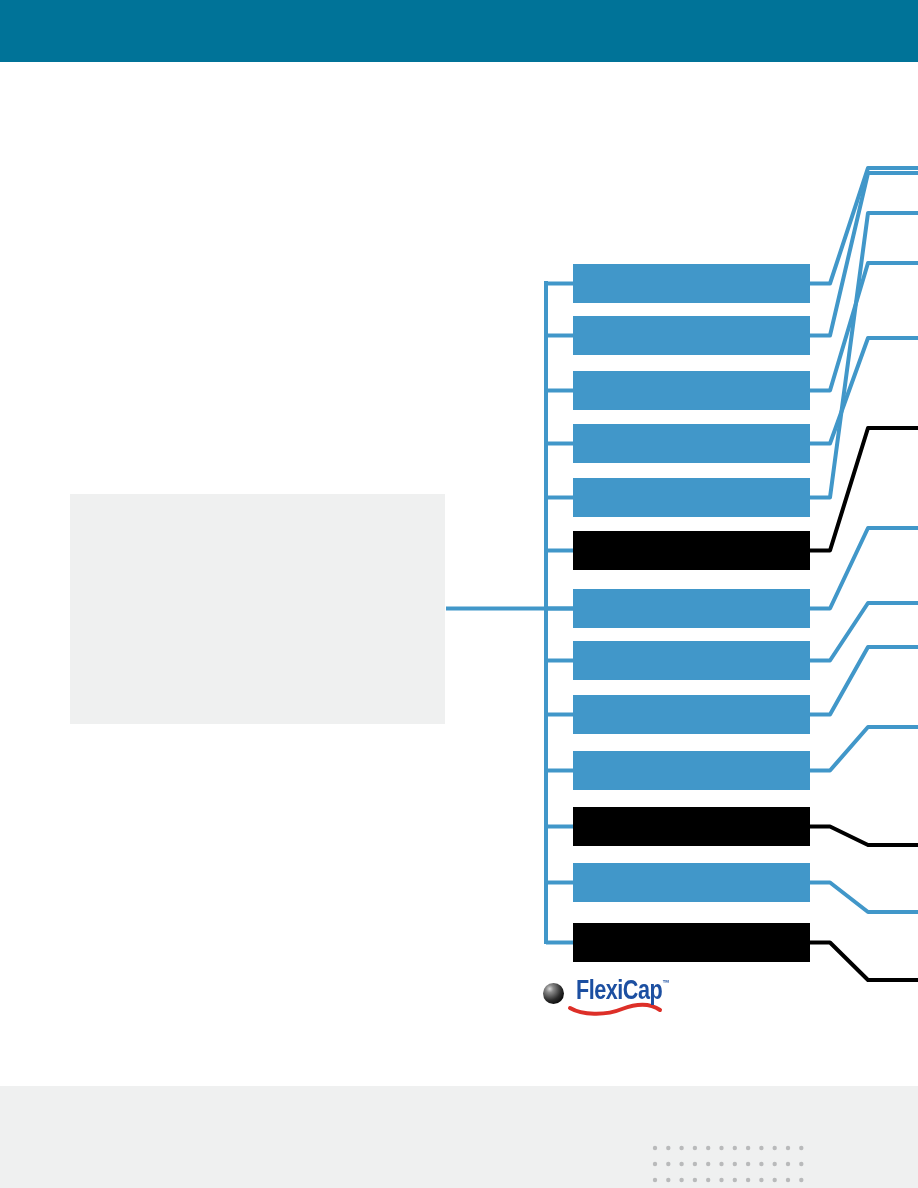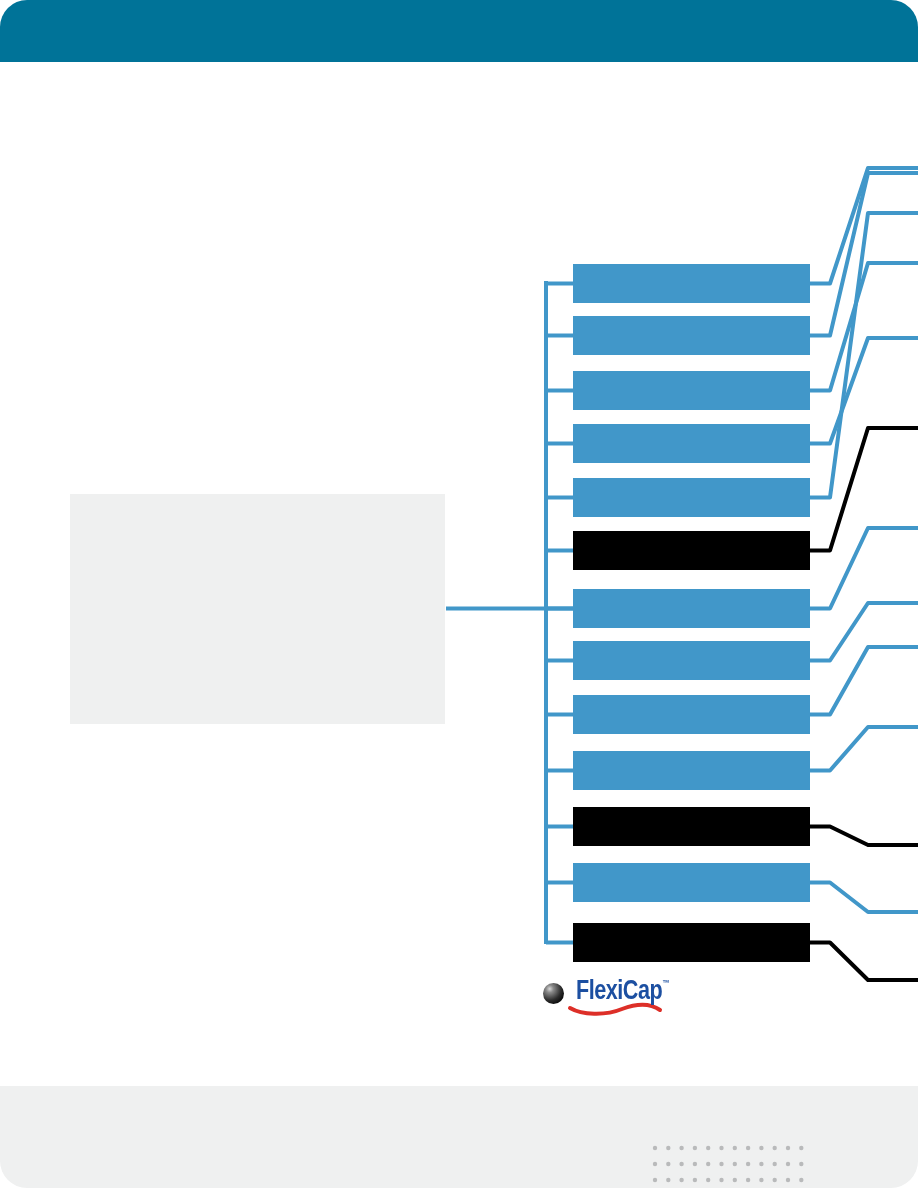--- a/index.html
+++ b/index.html
@@ -2,21 +2,20 @@
 <html><head>
 <meta charset="utf-8">
 <style>
   html,body{margin:0;padding:0;background:#ffffff;}
   #page{
     position:relative;
     width:918px;height:1188px;
     background:#ffffff;
     overflow:hidden;
     font-family:"Liberation Sans", sans-serif;
-    border-radius:27px;
   }
   .abs{position:absolute;}
   #header-bar{left:0;top:0;width:918px;height:62px;}
   #footer-bar{left:0;top:1086px;width:918px;height:102px;}
   #info-panel{left:70px;top:494px;width:375px;height:230px;}
   #diag{left:0;top:0;width:918px;height:1188px;}
   #logo{left:543px;top:978px;height:46px;display:flex;align-items:flex-start;}
   #logo-sphere{
     display:inline-block;width:21px;height:21px;border-radius:50%;
     margin-top:5px;margin-right:12px;

